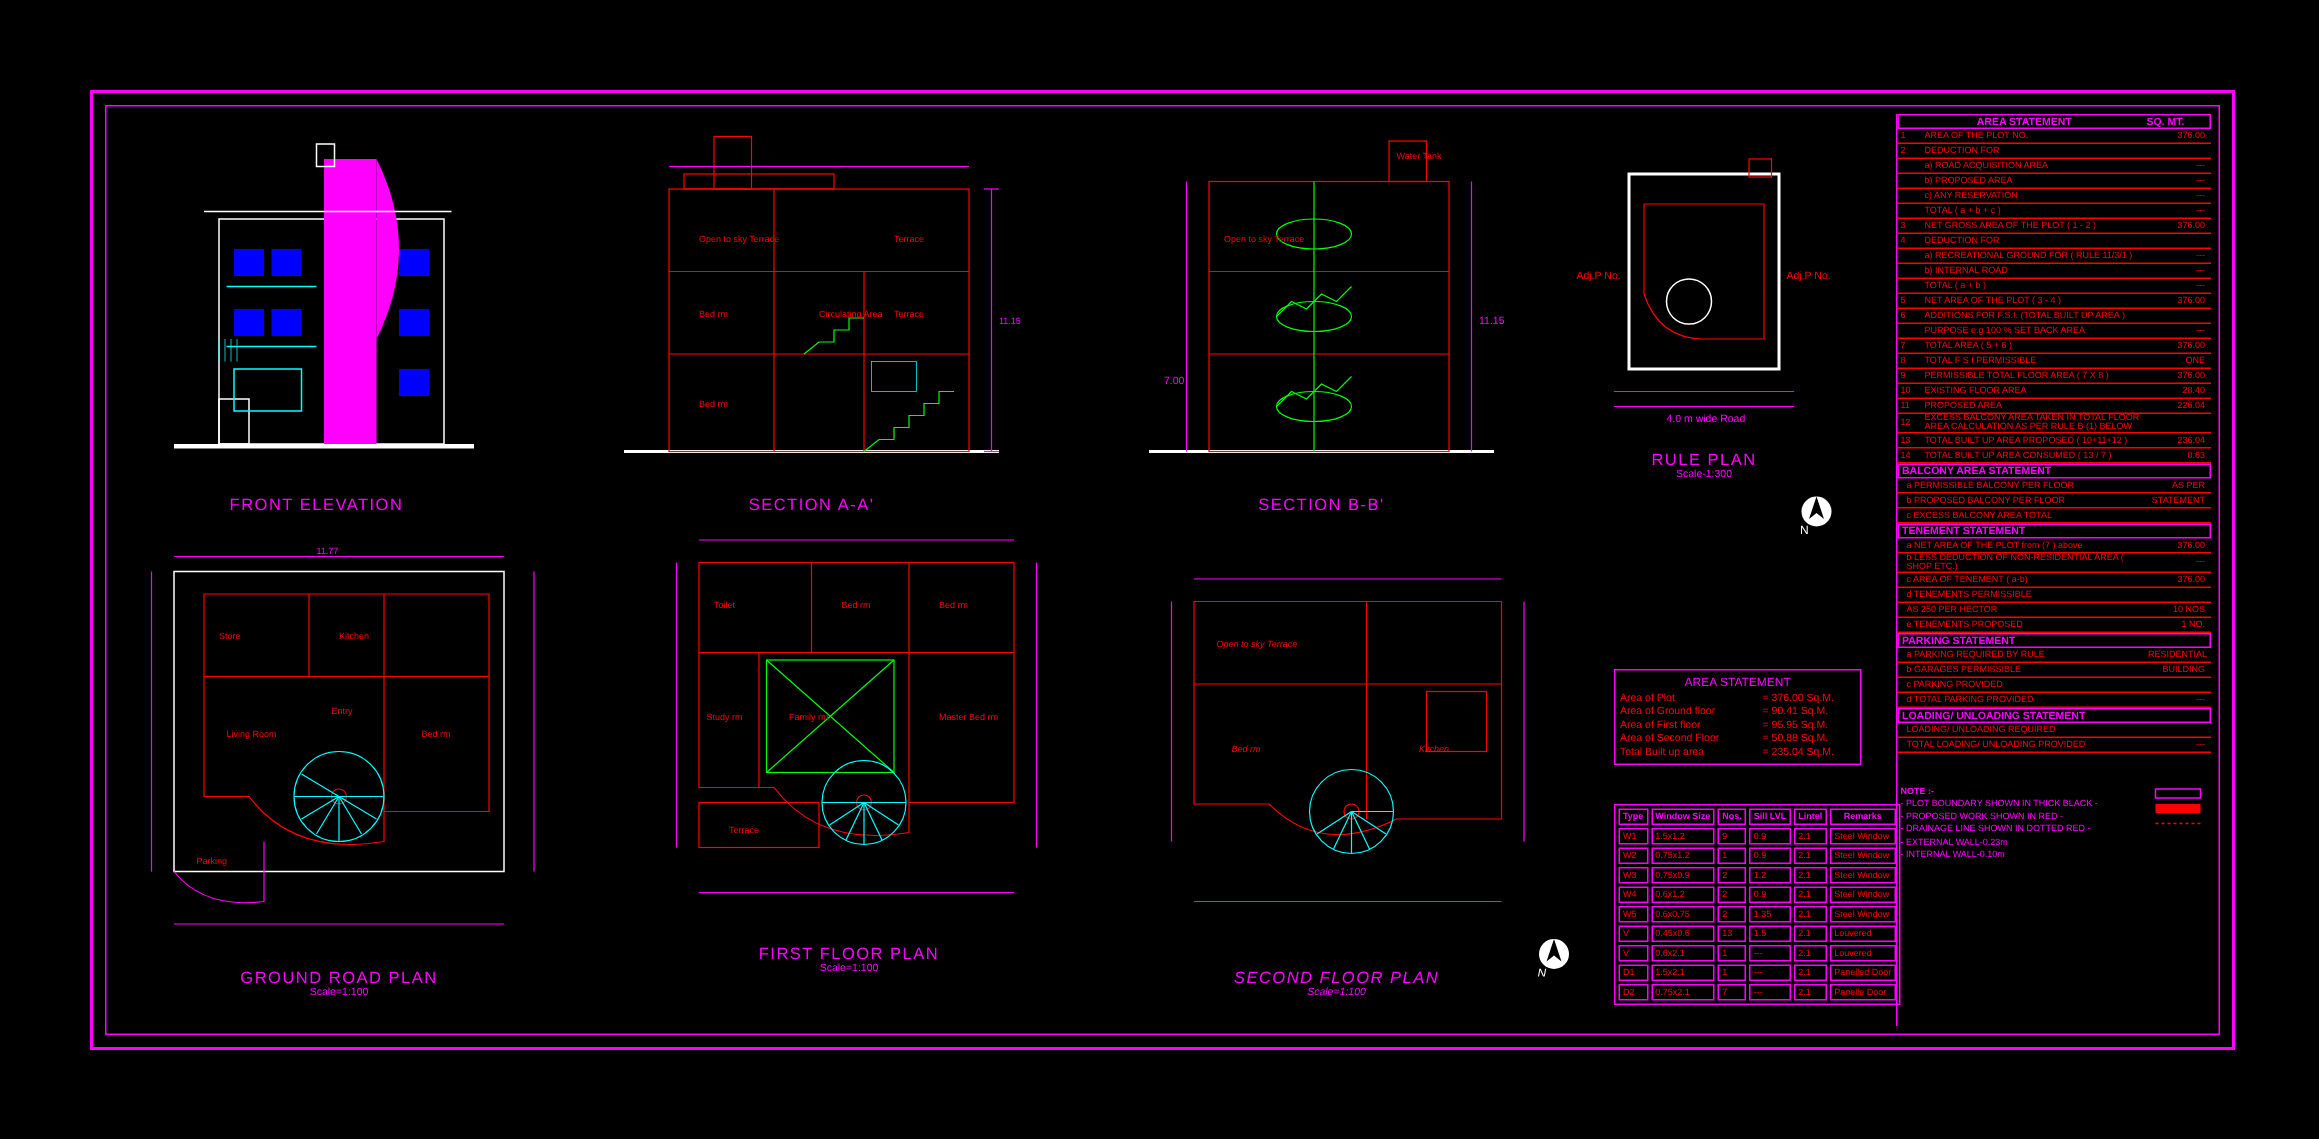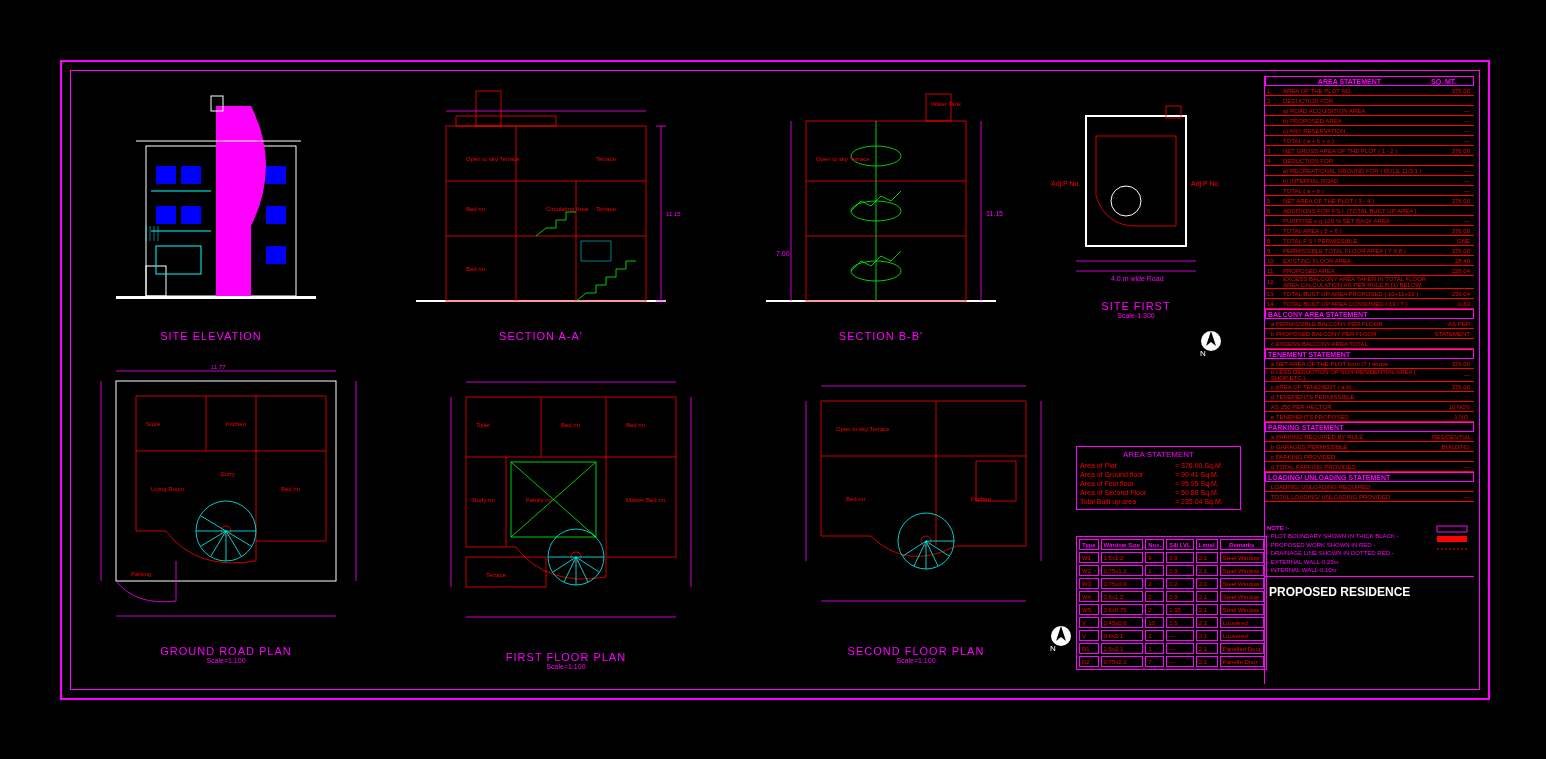--- a/index.html
+++ b/index.html
@@ -178,21 +178,21 @@
       <rect x="125" y="10" width="12" height="15" fill="none" stroke="#fff"></rect>
       <line x1="50" y1="55" x2="215" y2="55" stroke="#fff"></line>
 
       <g stroke="#00ffff" stroke-width="0.5">
         <line x1="60" y1="140" x2="60" y2="155"></line>
           <line x1="64" y1="140" x2="64" y2="155"></line>
         <line x1="68" y1="140" x2="68" y2="155"></line>
           <line x1="72" y1="140" x2="72" y2="155"></line>
       </g>
     </svg>
-    <div class="title-text">SITE ELEVATION</div>
+    <div class="title-text">FRONT ELEVATION</div>
   </div>
 
   <div class="drawing-cell" style="left:680px; top:10px; width:250px; height:260px;">
     <svg width="250" height="240">
       <line x1="10" y1="215" x2="240" y2="215" class="white-thick"></line>
       <rect x="50" y="35" width="160" height="180" class="red-line"></rect>
       <line x1="50" y1="95" x2="210" y2="95" class="red-line"></line>
       <line x1="50" y1="150" x2="210" y2="150" class="red-line"></line>
       <rect x="170" y="8" width="25" height="27" class="red-line"></rect>
 
@@ -256,21 +256,21 @@
       <rect x="40" y="30" width="100" height="130" class="white-thick" fill="none"></rect>
       <path d="M50,50 L130,50 L130,140 L90,140 Q60,140 50,110 Z" class="red-line"></path>
       <circle cx="80" cy="115" r="15" class="white-line"></circle>
       <text x="5" y="100" fill="#f00" font-size="7">Adj.P No.</text>
       <text x="145" y="100" fill="#f00" font-size="7">Adj.P No.</text>
       <line x1="30" y1="175" x2="150" y2="175" class="magenta-line"></line>
       <line x1="30" y1="185" x2="150" y2="185" class="magenta-line"></line>
       <text x="65" y="195" fill="#ff00ff" font-size="7">4.0 m wide Road</text>
       <rect x="120" y="20" width="15" height="12" class="red-line"></rect>
     </svg>
-    <div class="title-text">SITE FIRST</div>
+    <div class="title-text">RULE PLAN</div>
     <div class="scale-text">Scale-1:300</div>
     
     <svg class="north-arrow" style="right:0; bottom:0;" width="30" height="30">
       <circle cx="15" cy="15" r="10" fill="#fff"></circle>
       <path d="M15,5 L20,20 L15,16 L10,20 Z" fill="#000"></path>
       <text x="4" y="30" fill="#fff" font-size="8">N</text>
     </svg>
   </div>
 
   <div class="drawing-cell" style="left:0px; top:285px; width:300px; height:310px;">
@@ -307,21 +307,21 @@
       <text x="150" y="65" fill="#f00" font-size="6">Kitchen</text>
       <text x="75" y="130" fill="#f00" font-size="6">Living Room</text>
       <text x="205" y="130" fill="#f00" font-size="6">Bed rm</text>
       <text x="145" y="115" fill="#f00" font-size="6">Entry</text>
       <text x="55" y="215" fill="#f00" font-size="6">Parking</text>
     </svg>
     <div class="title-text">GROUND ROAD PLAN</div>
     <div class="scale-text">Scale=1:100</div>
   </div>
 
-  <div class="drawing-cell" style="left:340px; top:291px; width:300px; height:310px;">
+  <div class="drawing-cell" style="left:340px; top:269px; width:300px; height:310px;">
     <svg width="300" height="280">
       <path d="M50,30 L260,30 L260,190 L190,190 L190,210 Q130,220 100,180 L50,180 Z" class="red-line"></path>
       <line x1="50" y1="90" x2="260" y2="90" class="red-line"></line>
       <line x1="125" y1="30" x2="125" y2="90" class="red-line"></line>
       <line x1="190" y1="30" x2="190" y2="190" class="red-line"></line>
       <line x1="90" y1="90" x2="90" y2="180" class="red-line"></line>
 
       <line x1="95" y1="95" x2="180" y2="170" class="green-line"></line>
       <line x1="180" y1="95" x2="95" y2="170" class="green-line"></line>
       <rect x="95" y="95" width="85" height="75" class="green-line"></rect>
@@ -349,21 +349,21 @@
       <text x="210" y="60" fill="#f00" font-size="6">Bed rm</text>
       <text x="55" y="135" fill="#f00" font-size="6">Study rm</text>
       <text x="110" y="135" fill="#f00" font-size="6">Family rm</text>
       <text x="210" y="135" fill="#f00" font-size="6">Master Bed rm</text>
       <text x="70" y="210" fill="#f00" font-size="6">Terrace</text>
     </svg>
     <div class="title-text">FIRST FLOOR PLAN</div>
     <div class="scale-text">Scale=1:100</div>
   </div>
 
-  <div class="drawing-cell" style="left:700px; top:285px; width:280px; height:310px;">
+  <div class="drawing-cell" style="left:675px; top:285px; width:280px; height:310px;font-style:italic;">
     <svg width="280" height="280">
       <path d="M45,40 L250,40 L250,185 L180,185 Q130,210 95,175 L45,175 Z" class="red-line"></path>
       <line x1="45" y1="95" x2="250" y2="95" class="red-line"></line>
       <line x1="160" y1="40" x2="160" y2="185" class="red-line"></line>
       <rect x="200" y="100" width="40" height="40" class="red-line"></rect>
 
       <circle cx="150" cy="180" r="28" class="cyan-line"></circle>
       <circle cx="150" cy="180" r="5" class="red-line"></circle>
       <g class="cyan-line">
         <line x1="150" y1="180" x2="178" y2="180"></line>
@@ -697,16 +697,15 @@
           <div>- EXTERNAL WALL-0.23m</div>
           <div>- INTERNAL WALL-0.10m</div>
         </div>
       <svg width="40" height="40" style="position:absolute; right:2px; top:2px;">
         <rect x="5" y="2" width="30" height="6" fill="#000" stroke="#f0f"></rect>
         <rect x="5" y="12" width="30" height="6" fill="#f00"></rect>
         <line x1="5" y1="25" x2="35" y2="25" stroke="#f00" stroke-dasharray="2,2"></line>
       </svg>
     </div>
 
-    <div class="project-title">PROPOSED RESIDENCE</div>
   </div>
 
 </div>
 
 </body></html>

